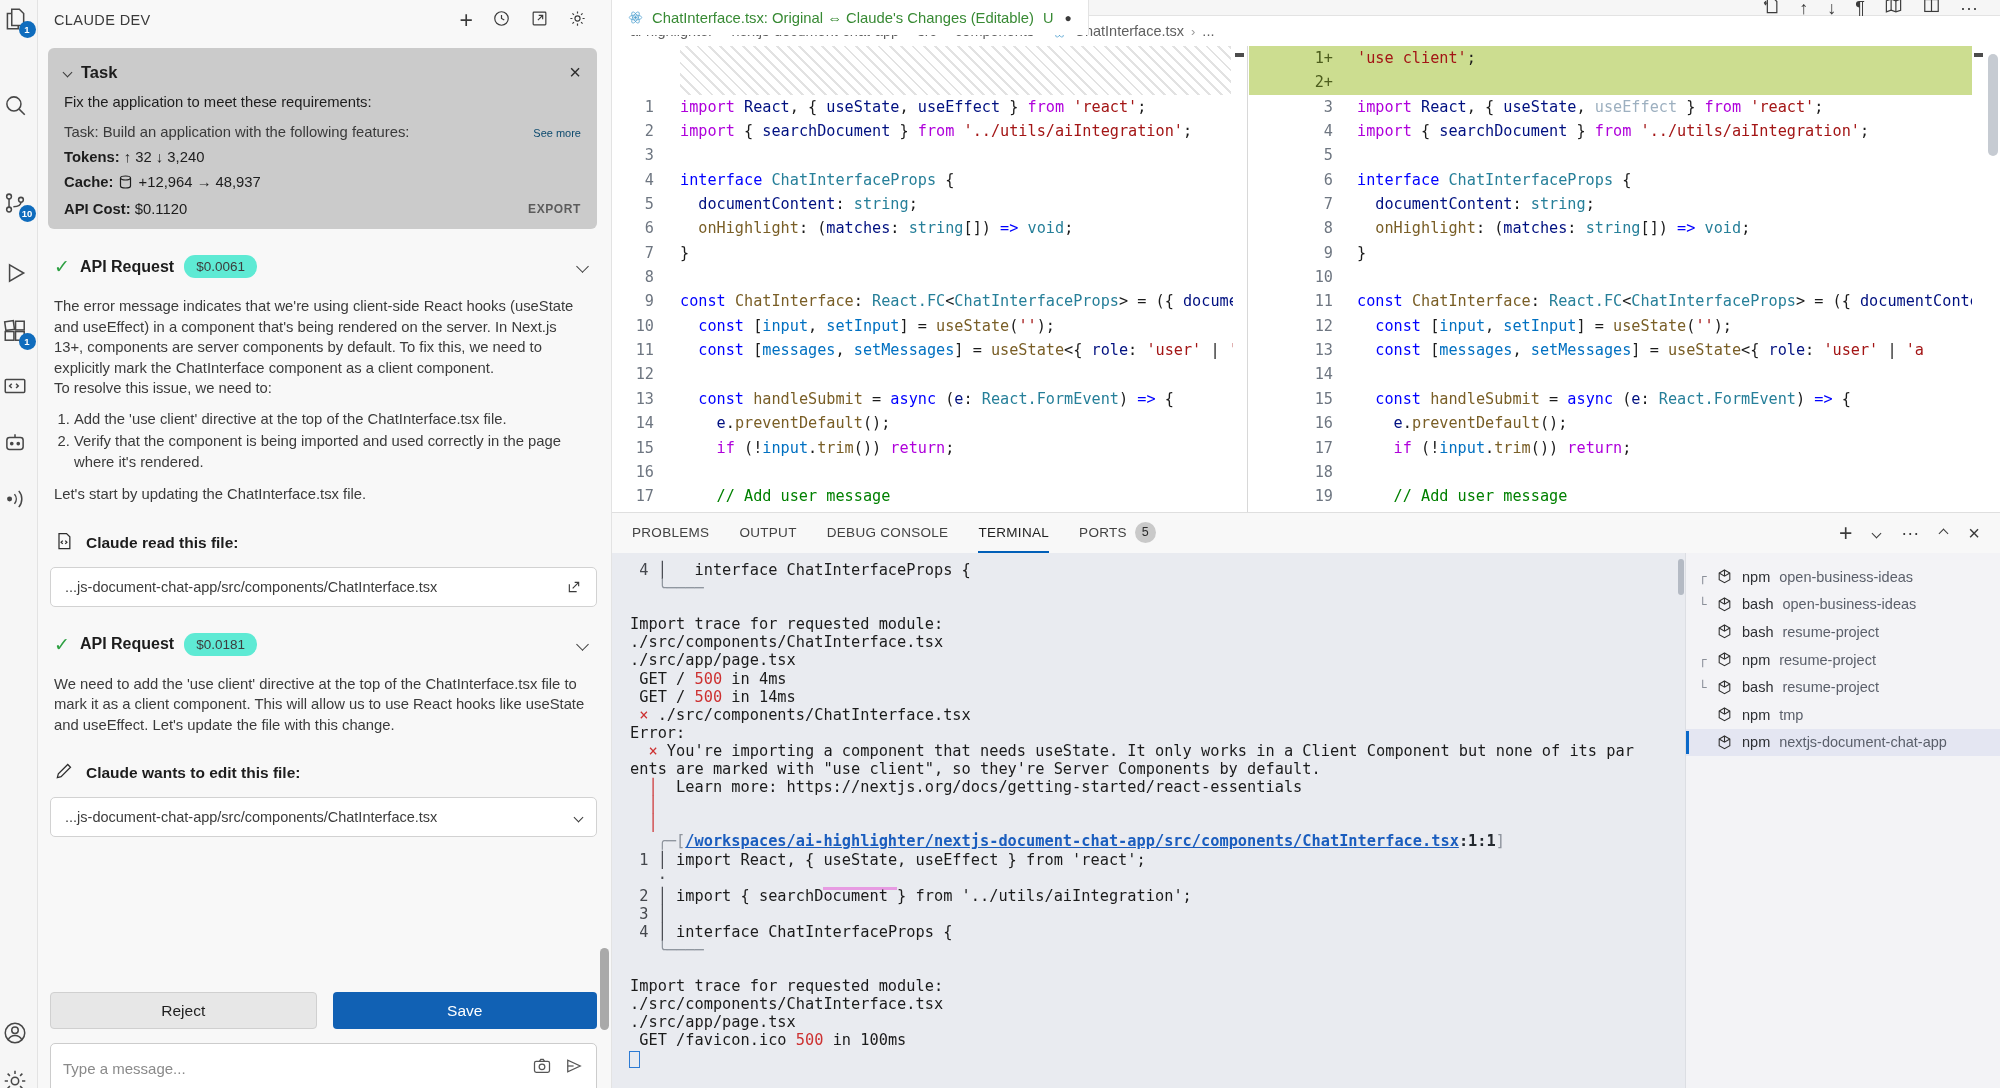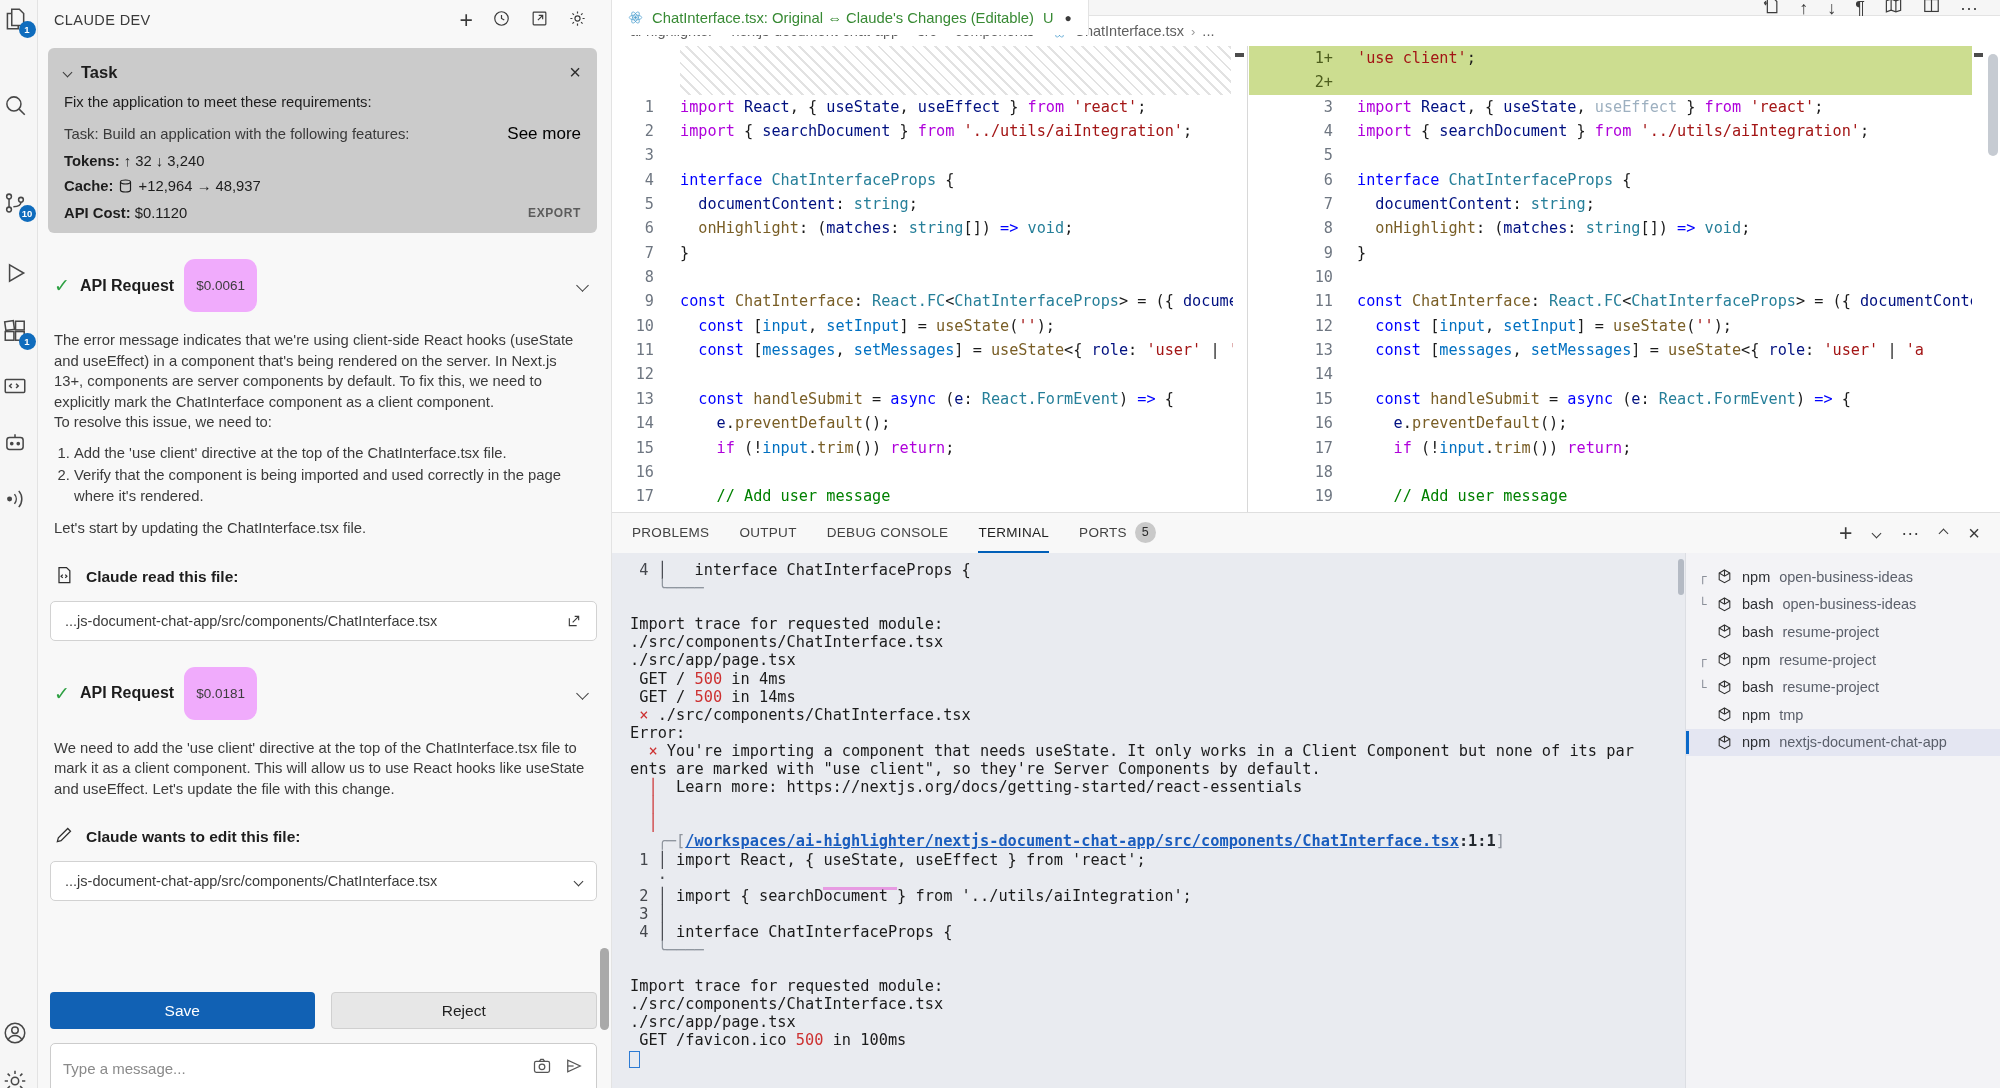--- a/index.html
+++ b/index.html
@@ -27,31 +27,31 @@
   .sb-head-icons svg{width:19px;height:19px}
   .plus-txt{font-size:23px;font-weight:300;line-height:18px;color:#3b3b3b}
 
   .task-card{margin:8px 14px 0 10px;background:#cbcbcb;border-radius:6px;padding:14px 16px 12px 16px}
   .task-row1{display:flex;align-items:center;gap:10px}
   .task-label{font-size:16.5px;font-weight:700;color:#1d1d1d}
   .close-x{margin-left:auto;font-size:20px;color:#2d2d2d;line-height:1}
   .task-intro{margin-top:12px;font-size:14.8px;color:#1d1d1d}
   .task-sum-row{margin-top:14px;display:flex;align-items:baseline;gap:6px}
   .task-summary{flex:1;white-space:nowrap;overflow:hidden;text-overflow:ellipsis;font-size:14.8px;color:#3a3a3a}
-  .see-more{color:#000000;font-size:17px;white-space:nowrap}
+  .see-more{color:#0c4a6e;font-size:11px;white-space:nowrap}
   .task-metric{margin-top:9px;font-size:14.8px;color:#1d1d1d}
   .task-metric b{font-weight:700}
   .metric-last{display:flex;align-items:center}
   .export{margin-left:auto;font-size:12px;font-weight:600;color:#5c5c5c;letter-spacing:.6px}
   .cyl{display:inline-block;vertical-align:-2px;margin:0 2px}
 
   .req-row{display:flex;align-items:center;margin:26px 24px 0 16px;gap:10px}
   .check{color:#2ea043;font-size:19px;line-height:1}
   .req-title{font-size:16px;font-weight:700;color:#1d1d1d}
-  .pill{background:#f0abfc;border-radius:11px;font-size:13.5px;color:#3d3d3d;padding:19px 12px}
+  .pill{background:#5eead4;border-radius:11px;font-size:13.5px;color:#3d3d3d;padding:4px 12px}
   .chv{display:inline-block;width:9px;height:9px;border-right:1.8px solid #3b3b3b;
     border-bottom:1.8px solid #3b3b3b;transform:rotate(45deg)}
   .chv.sm{width:7px;height:7px}
   .chv.up{transform:rotate(-135deg)}
   .req-chv{margin-left:auto}
 
   .sb-p{margin:18px 22px 0 16px;font-size:14.8px;line-height:20.5px;color:#3b3b3b}
   .sb-ol{margin:10px 22px 0 36px;font-size:14.8px;line-height:20.5px;color:#3b3b3b}
   .sb-ol li{margin-top:2px}
 
@@ -325,22 +325,22 @@
     </div>
     <div class="file-box">
       <span>...js-document-chat-app/src/components/ChatInterface.tsx</span>
       <span class="tail">
           <span class="chv sm"></span>
         </span>
     </div>
 
     <div class="sb-bottom">
       <div class="btn-row">
+        <div class="btn btn-reject">Reject</div>
         <div class="btn btn-save">Save</div>
-        <div class="btn btn-reject">Reject</div>
       </div>
       <div class="msg-box">
         <input placeholder="Type a message..." style="">
         <span class="msg-icons">
           <span><svg viewBox="0 0 24 24" fill="none" stroke="currentColor" stroke-width="1.5">
                 <rect x="3" y="6.5" width="18" height="13" rx="2"></rect>
                 <path d="M9 6.5l1.5-2.5h3L15 6.5"></path>
                 <circle cx="12" cy="13" r="3.4"></circle>
               </svg></span>
           <span><svg viewBox="0 0 24 24" fill="none" stroke="currentColor" stroke-width="1.5">

